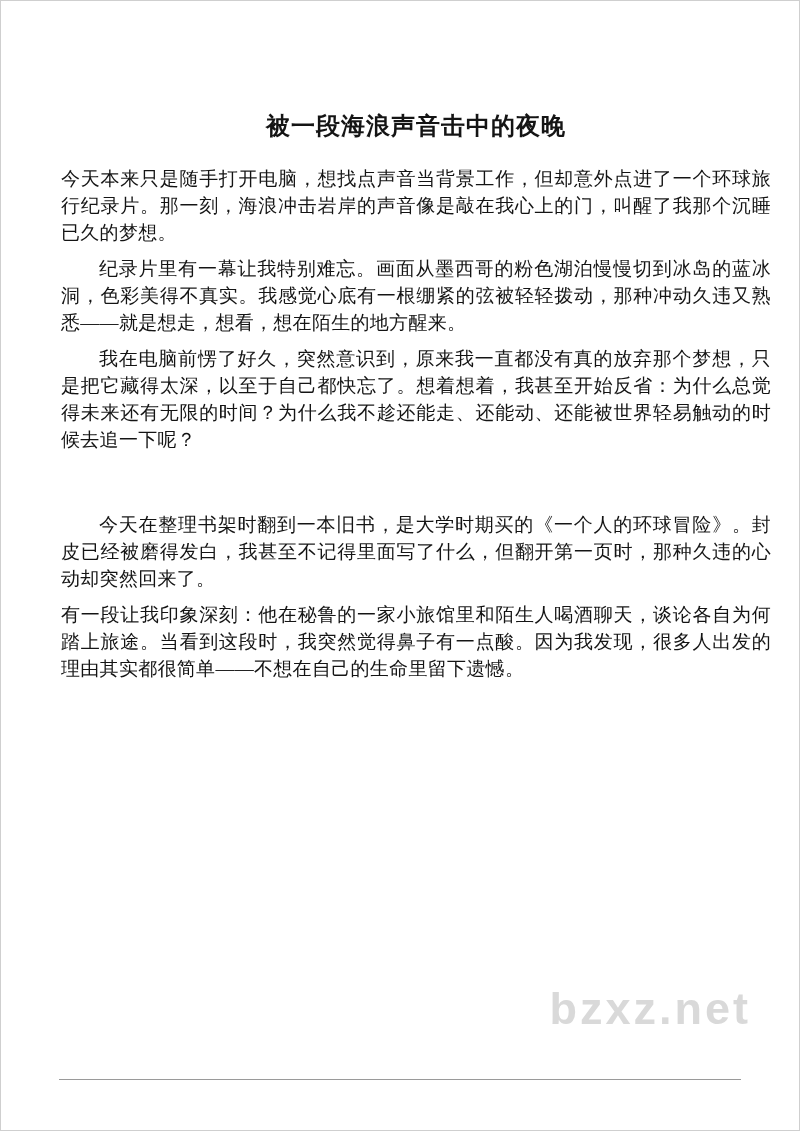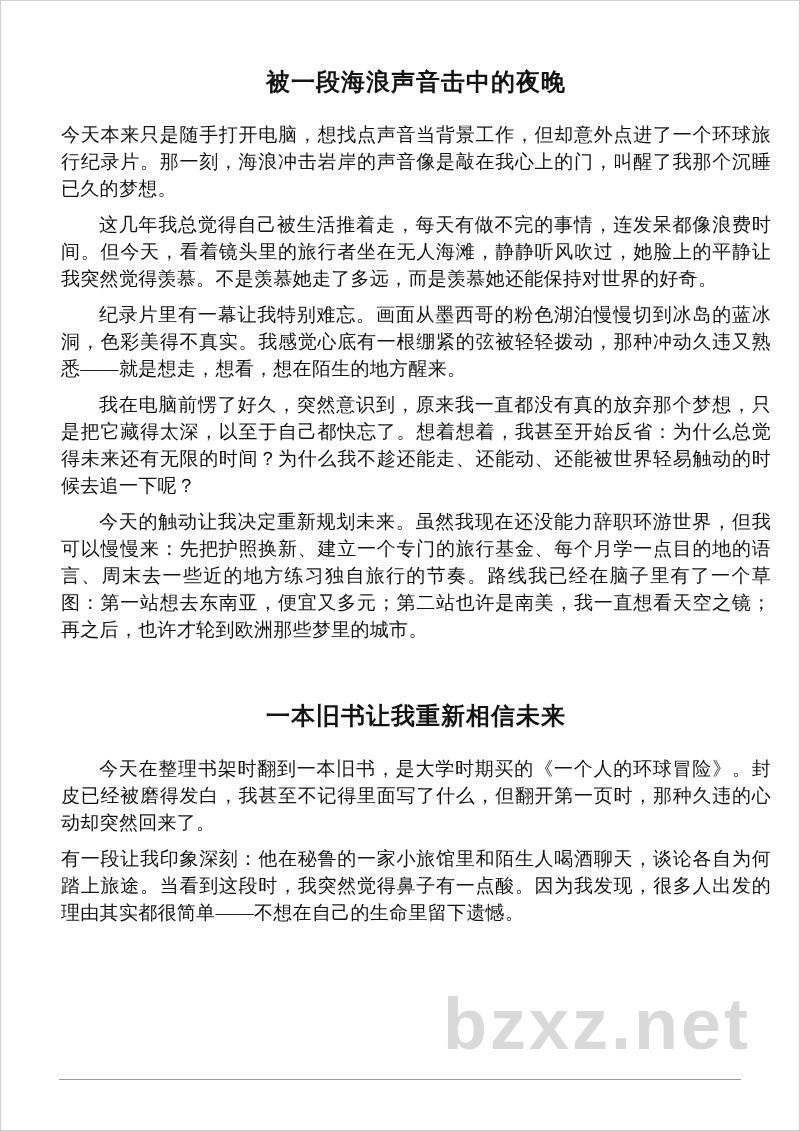--- a/index.html
+++ b/index.html
@@ -13,20 +13,21 @@
     height: 1131px;
     box-sizing: border-box;
     background: #ffffff;
     border: 1px solid #cfcfcf;
     overflow: hidden;
     font-family: "Liberation Serif", "DejaVu Serif", serif;
     color: #141414;
   }
   .content {
     padding: 66px 28px 0 60px;
+    margin-top: 44px;
   }
   .essay-title {
     margin: 0 0 24px 0;
     text-align: center;
     font-size: 24px;
     font-weight: bold;
     letter-spacing: 1px;
     line-height: 30px;
   }
   .essay-body .para {
@@ -41,21 +42,21 @@
     text-indent: 2em;
   }
   .essay + .essay {
     margin-top: 58px;
   }
   .watermark {
     position: absolute;
     top: 982px;
     right: 48px;
     font-family: "Liberation Sans", "DejaVu Sans", sans-serif;
-    font-size: 72px;
+    font-size: 45px;
     font-weight: bold;
     letter-spacing: 3px;
     color: rgba(180, 180, 180, 0.5);
     pointer-events: none;
     z-index: 5;
     user-select: none;
   }
   .footer-rule {
     position: absolute;
     left: 58px;
@@ -77,29 +78,26 @@
 </head>
 <body>
 
 <div class="page">
   <div class="content">
 
     <section class="essay">
       <h1 class="essay-title">被一段海浪声音击中的夜晚</h1>
       <div class="essay-body">
           <p class="para">今天本来只是随手打开电脑，想找点声音当背景工作，但却意外点进了一个环球旅行纪录片。那一刻，海浪冲击岩岸的声音像是敲在我心上的门，叫醒了我那个沉睡已久的梦想。</p>
-          <p class="para indent">这几年我总觉得自己被生活推着走，每天有做不完的事情，连发呆都像浪费时间。但今天，看着镜头里的旅行者坐在无人海滩，静静听风吹过，她脸上的平静让我突然觉得羡慕。不是羡慕她走了多远，而是羡慕她还能保持对世界的好奇。</p>
           <p class="para indent">纪录片里有一幕让我特别难忘。画面从墨西哥的粉色湖泊慢慢切到冰岛的蓝冰洞，色彩美得不真实。我感觉心底有一根绷紧的弦被轻轻拨动，那种冲动久违又熟悉——就是想走，想看，想在陌生的地方醒来。</p>
           <p class="para indent">我在电脑前愣了好久，突然意识到，原来我一直都没有真的放弃那个梦想，只是把它藏得太深，以至于自己都快忘了。想着想着，我甚至开始反省：为什么总觉得未来还有无限的时间？为什么我不趁还能走、还能动、还能被世界轻易触动的时候去追一下呢？</p>
-          <p class="para indent">今天的触动让我决定重新规划未来。虽然我现在还没能力辞职环游世界，但我可以慢慢来：先把护照换新、建立一个专门的旅行基金、每个月学一点目的地的语言、周末去一些近的地方练习独自旅行的节奏。路线我已经在脑子里有了一个草图：第一站想去东南亚，便宜又多元；第二站也许是南美，我一直想看天空之镜；再之后，也许才轮到欧洲那些梦里的城市。</p>
         </div>
     </section>
 
     <section class="essay">
-      <h1 class="essay-title">一本旧书让我重新相信未来</h1>
       <div class="essay-body">
           <p class="para indent">今天在整理书架时翻到一本旧书，是大学时期买的《一个人的环球冒险》。封皮已经被磨得发白，我甚至不记得里面写了什么，但翻开第一页时，那种久违的心动却突然回来了。</p>
           <p class="para">有一段让我印象深刻：他在秘鲁的一家小旅馆里和陌生人喝酒聊天，谈论各自为何踏上旅途。当看到这段时，我突然觉得鼻子有一点酸。因为我发现，很多人出发的理由其实都很简单——不想在自己的生命里留下遗憾。</p>
         </div>
     </section>
 
   </div>
 
   <div class="watermark">bzxz.net</div>
   <div class="footer-rule"></div>

